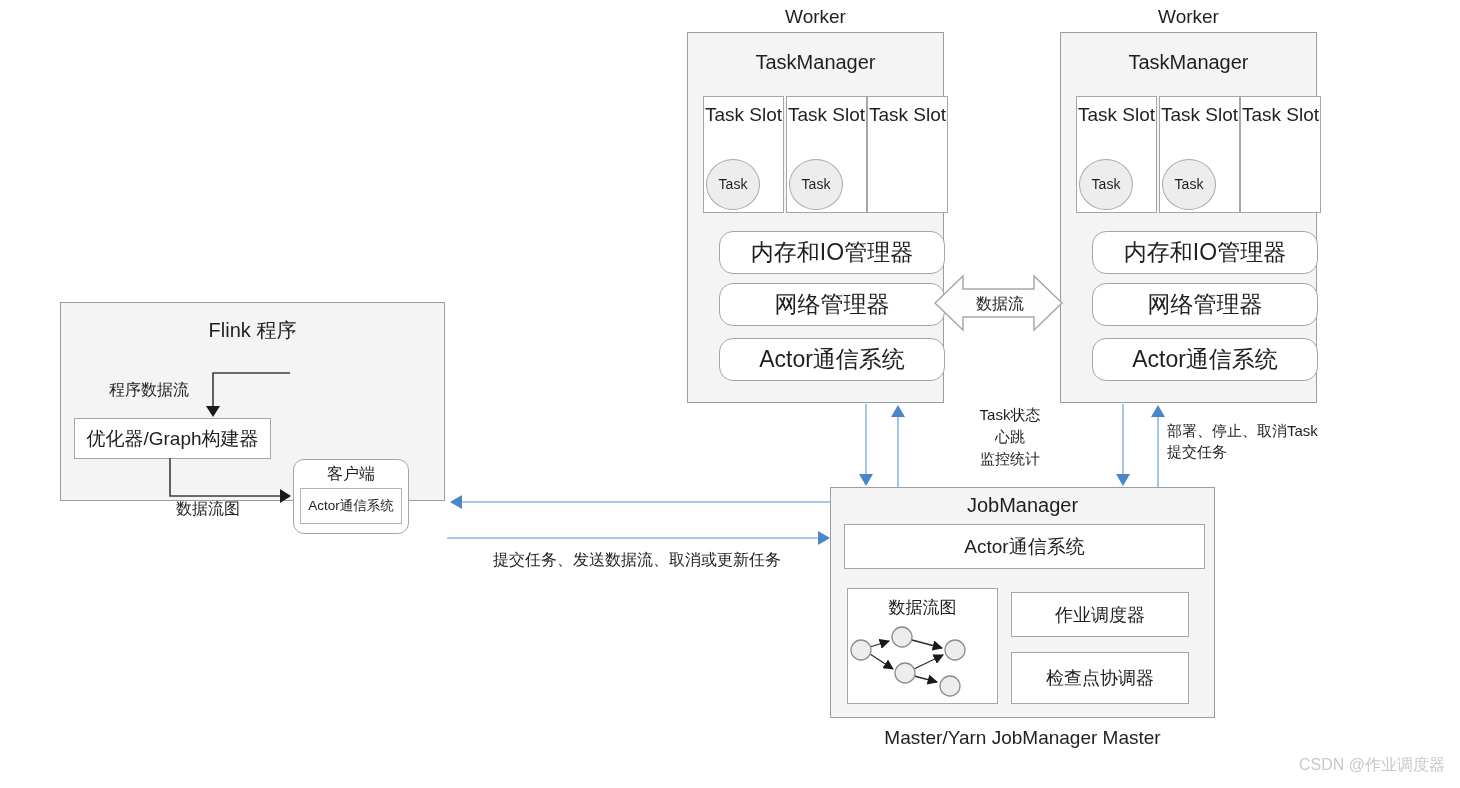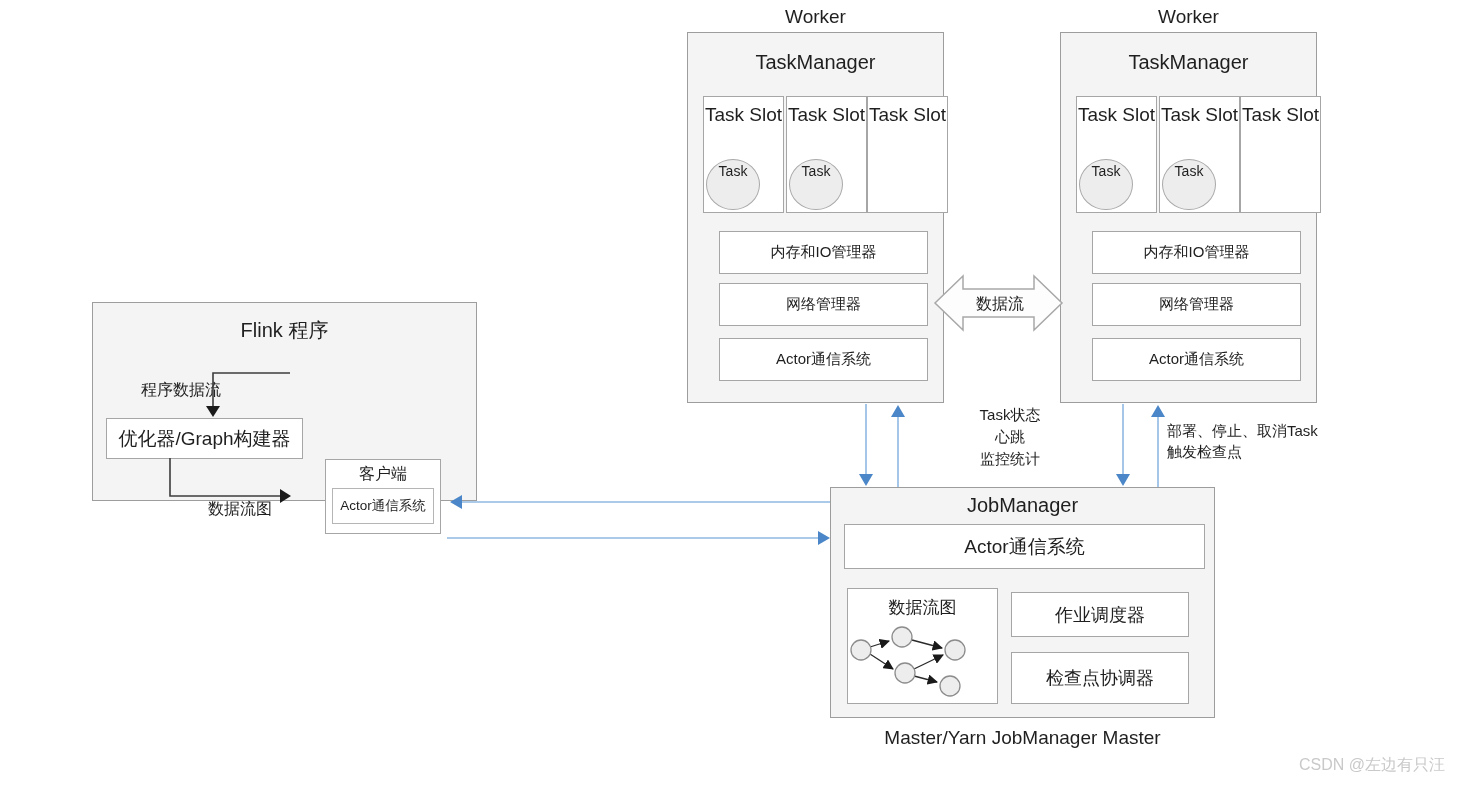--- a/index.html
+++ b/index.html
@@ -33,23 +33,23 @@
   .tm-title{position:absolute;top:18px;left:0;right:0;text-align:center;font-size:20px;}
   .task-slot{
     position:absolute;top:63px;width:81px;height:117px;
     background:#ffffff;border:1.4px solid #a6a6a6;box-sizing:border-box;
     text-align:center;font-size:19px;line-height:23px;padding-top:6px;
   }
   .task-circle{
     position:absolute;left:2px;top:62px;width:54px;height:51px;
     border-radius:50%;background:#ededed;border:1.3px solid #a9a9a9;
     box-sizing:border-box;
-    display:flex;align-items:flex-start;justify-content:center;font-size:14px;
-  }
-  .mgr{left:31px;width:209px;height:43px;font-size:15px;}
+    display:flex;align-items:center;justify-content:center;font-size:14px;
+  }
+  .mgr{left:31px;width:226px;height:43px;font-size:23px;border-radius:14px;}
   svg#connectors{position:absolute;left:0;top:0;z-index:5;pointer-events:none;}
   .watermark{color:#c9c9c9;font-size:16px;}
 </style>
 </head>
 <body>
 
 <div id="canvas">
 
   <div class="lbl center" style="left:687px;top:6px;width:257px;font-size:19px;">Worker</div>
   <div class="group-box" style="left:687px;top:32px;width:257px;height:371px;">
@@ -94,31 +94,31 @@
     </div>
     <div class="task-slot" style="left:179px;">
       <span>Task Slot</span>
     </div>
 
     <div class="white-box mgr" style="top:198px;">内存和IO管理器</div>
     <div class="white-box mgr" style="top:250px;">网络管理器</div>
     <div class="white-box mgr" style="top:305px;">Actor通信系统</div>
   </div>
 
-  <div class="group-box" style="left:60px;top:302px;width:385px;height:199px;margin-left:32px;">
+  <div class="group-box" style="left:60px;top:302px;width:385px;height:199px;">
     <div class="lbl center" style="left:0;right:0;top:14px;font-size:20px;">Flink 程序</div>
 
 
     <div class="lbl" style="left:48px;top:77px;width:100px;font-size:16px;">程序数据流</div>
 
     <div class="white-box" style="left:13px;top:115px;width:197px;height:41px;font-size:19px;">优化器/Graph构建器</div>
 
     <div class="lbl" style="left:115px;top:196px;width:80px;font-size:16px;">数据流图</div>
 
-    <div class="white-box" style="left:232px;top:156px;width:116px;height:75px;align-items:flex-start;">
+    <div class="white-box" style="left:232px;top:156px;width:116px;height:75px;align-items:flex-start;border-radius:11px;">
       <div class="lbl center" style="left:0;right:0;top:4px;font-size:16px;">客户端</div>
       <div class="white-box" style="left:6px;top:28px;width:102px;height:36px;font-size:13.5px;border-color:#b5b5b5;">Actor通信系统</div>
     </div>
   </div>
 
   <div class="group-box" style="left:830px;top:487px;width:385px;height:231px;">
     <div class="lbl center" style="left:0;right:0;top:6px;font-size:20px;">JobManager</div>
 
     <div class="white-box" style="left:13px;top:36px;width:361px;height:45px;font-size:19px;">Actor通信系统</div>
 
@@ -173,27 +173,28 @@
       <circle cx="902" cy="637" r="10" fill="#ededed" stroke="#8c8c8c" stroke-width="1.3"></circle>
       <circle cx="905" cy="673" r="10" fill="#ededed" stroke="#8c8c8c" stroke-width="1.3"></circle>
       <circle cx="955" cy="650" r="10" fill="#ededed" stroke="#8c8c8c" stroke-width="1.3"></circle>
       <circle cx="950" cy="686" r="10" fill="#ededed" stroke="#8c8c8c" stroke-width="1.3"></circle>
     </g>
   </svg>
 
   <div class="lbl center" style="left:960px;top:294px;width:80px;font-size:16px;">数据流</div>
 
 
+  <div class="lbl center" style="left:437px;top:550px;width:400px;font-size:16px;">提交任务、发送数据流、取消或更新任务</div>
 
   <div class="lbl center" style="left:935px;top:404px;width:150px;font-size:15px;line-height:22px;">
     <span style="display:block;">Task状态</span>
     <span style="display:block;">心跳</span>
     <span style="display:block;">监控统计</span>
   </div>
 
   <div class="lbl" style="left:1167px;top:420px;width:220px;font-size:15px;line-height:21px;">
     <span style="display:block;">部署、停止、取消Task</span>
-    <span style="display:block;">触发检查点</span>
-  </div>
-
-  <div class="lbl watermark" style="left:1230px;top:755px;width:215px;text-align:right;">CSDN @左边有只汪</div>
+    <span style="display:block;">提交任务</span>
+  </div>
+
+  <div class="lbl watermark" style="left:1230px;top:755px;width:215px;text-align:right;">CSDN @作业调度器</div>
 
 </div>
 
 </body></html>

